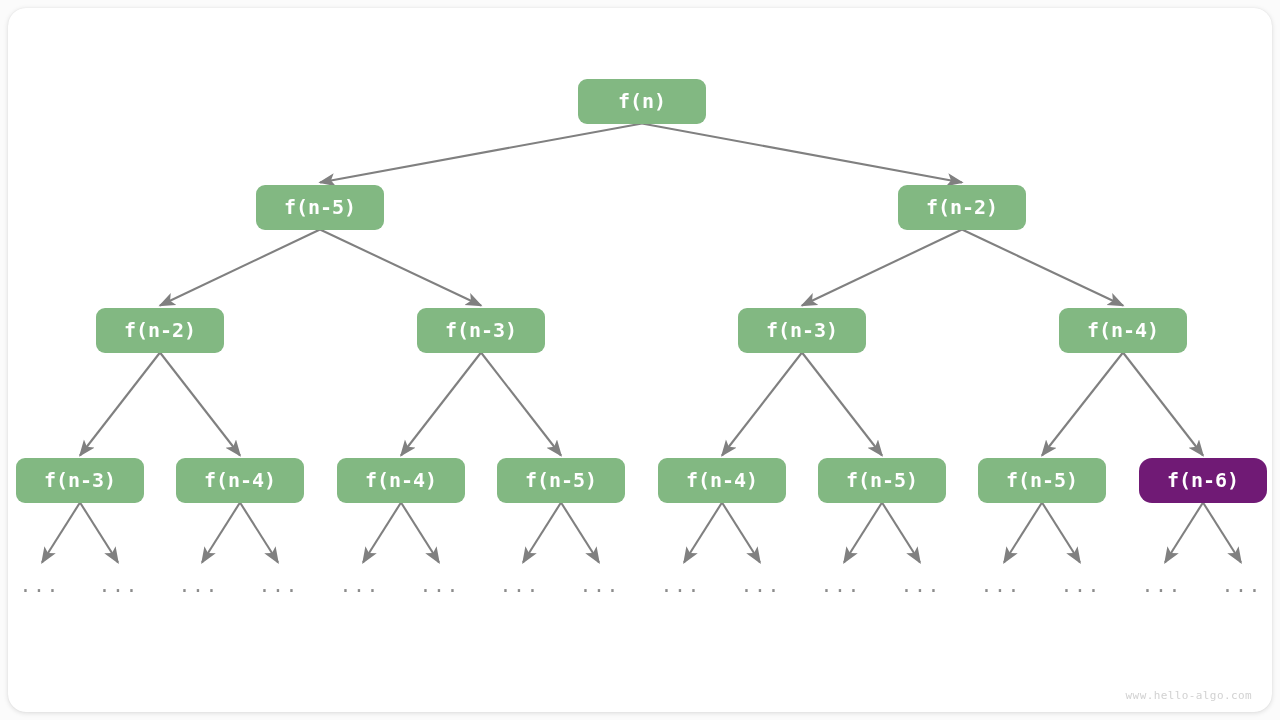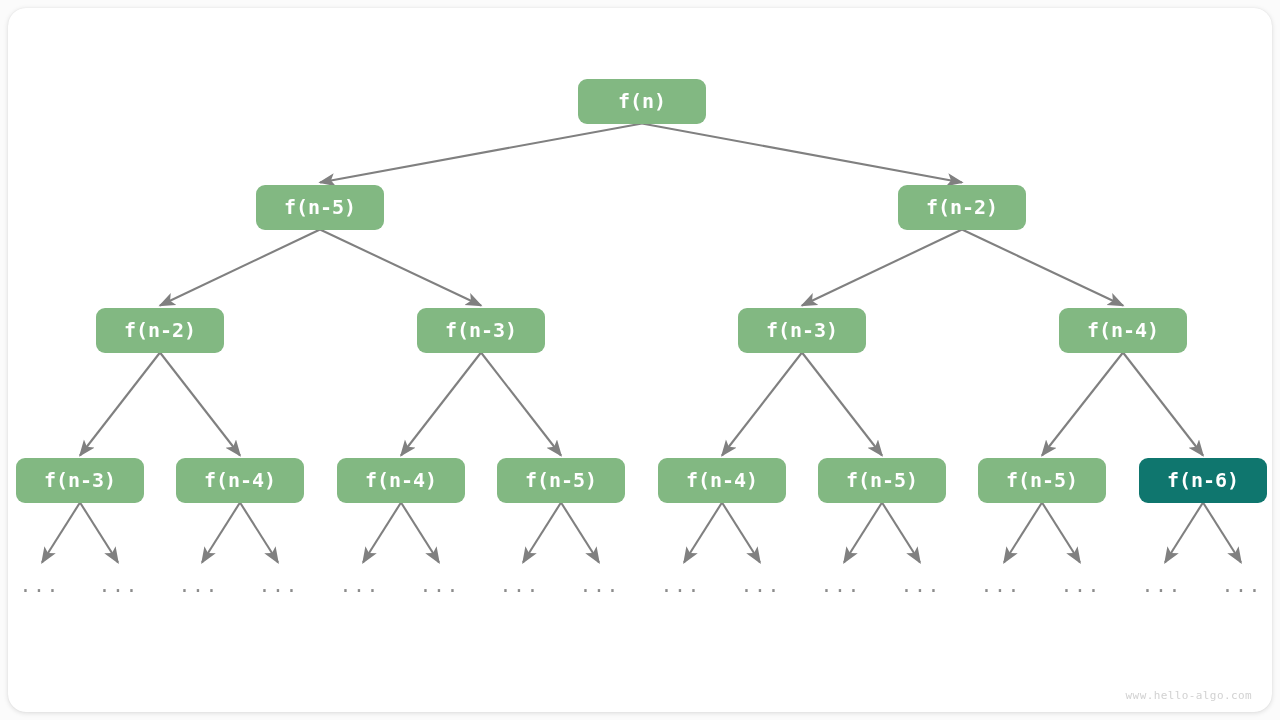--- a/index.html
+++ b/index.html
@@ -157,21 +157,21 @@
         </div>
         <div class="node" style="left: 658px; top: 457.5px; width: 128px; height: 45px; background: rgb(130, 184, 130); color: rgb(255, 255, 255);">
           <span>f(n-4)</span>
         </div>
         <div class="node" style="left: 818px; top: 457.5px; width: 128px; height: 45px; background: rgb(130, 184, 130); color: rgb(255, 255, 255);">
           <span>f(n-5)</span>
         </div>
         <div class="node" style="left: 978px; top: 457.5px; width: 128px; height: 45px; background: rgb(130, 184, 130); color: rgb(255, 255, 255);">
           <span>f(n-5)</span>
         </div>
-        <div class="node" style="left: 1139px; top: 457.5px; width: 128px; height: 45px; background: #0f766e; color: rgb(255, 255, 255);">
+        <div class="node" style="left: 1139px; top: 457.5px; width: 128px; height: 45px; background: #701a75; color: rgb(255, 255, 255); border-radius: 13px;">
           <span>f(n-6)</span>
         </div>
       </div>
     <div id="ellipsis-layer">
         <div class="ellipsis" style="left: 18px; top: 576px; width: 44px; text-align: center; color: rgb(140, 140, 140);">...</div>
         <div class="ellipsis" style="left: 97px; top: 576px; width: 44px; text-align: center; color: rgb(140, 140, 140);">...</div>
         <div class="ellipsis" style="left: 177px; top: 576px; width: 44px; text-align: center; color: rgb(140, 140, 140);">...</div>
         <div class="ellipsis" style="left: 257px; top: 576px; width: 44px; text-align: center; color: rgb(140, 140, 140);">...</div>
         <div class="ellipsis" style="left: 338px; top: 576px; width: 44px; text-align: center; color: rgb(140, 140, 140);">...</div>
         <div class="ellipsis" style="left: 418px; top: 576px; width: 44px; text-align: center; color: rgb(140, 140, 140);">...</div>

